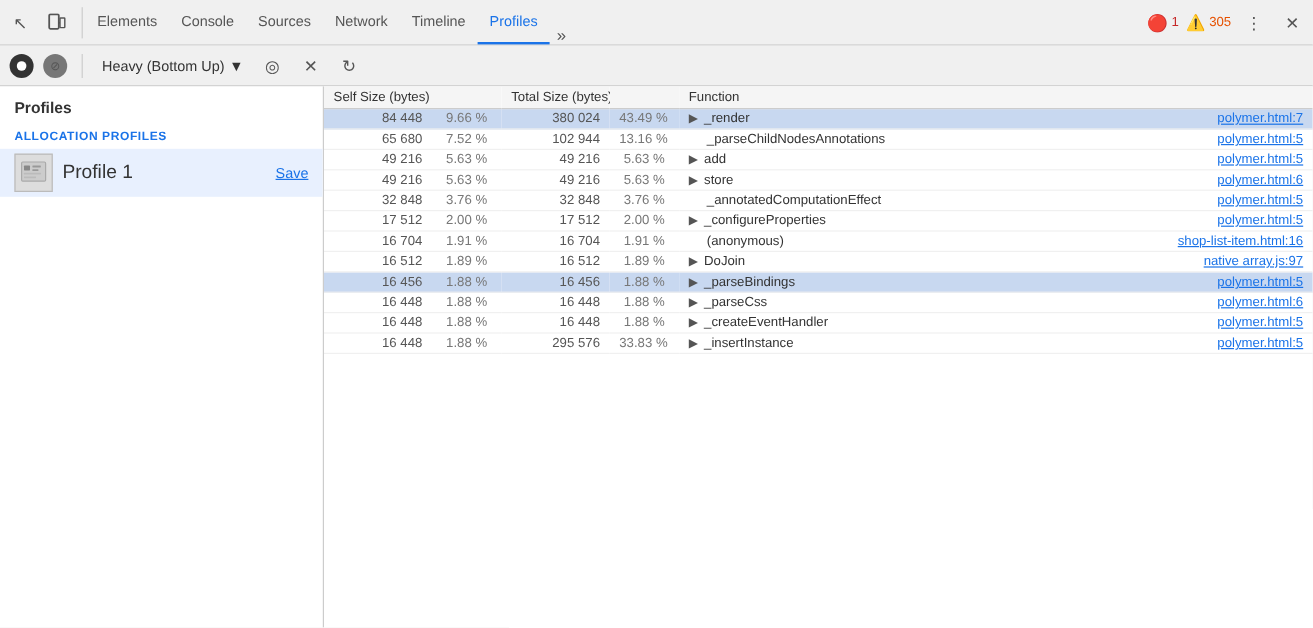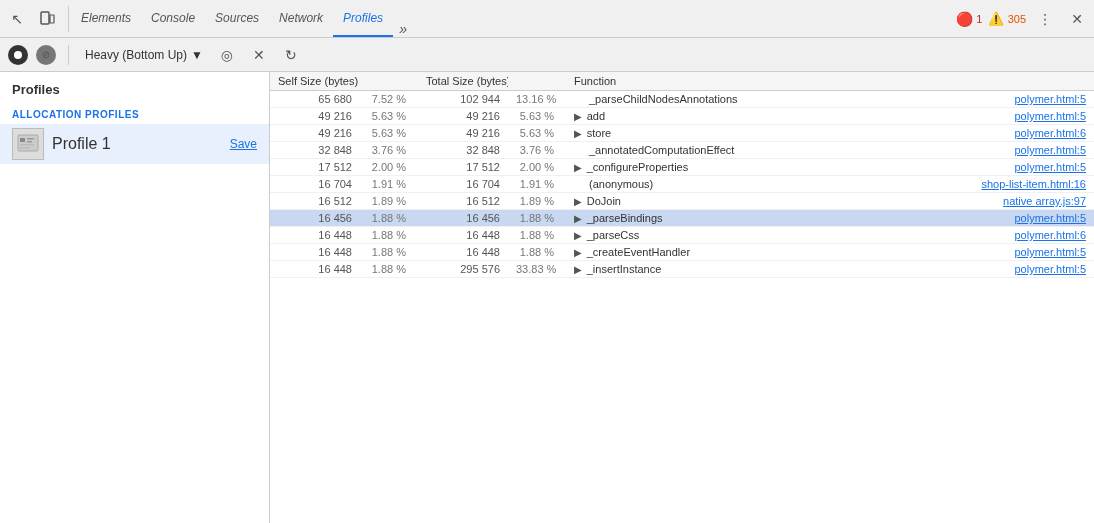--- a/index.html
+++ b/index.html
@@ -31,21 +31,20 @@
       font-size: 14px;
       background: none;
       border: none;
     }
 
     .tab-list {
       display: flex;
       align-items: flex-end;
       height: 100%;
       flex: 1;
-      font-style: italic;
     }
     .tab {
       padding: 0 10px;
       height: 100%;
       display: flex;
       align-items: center;
       cursor: pointer;
       font-size: 12px;
       color: #555;
       border-bottom: 2px solid transparent;
@@ -249,20 +248,23 @@
       <span>Elements</span>
     </div>
     <div class="tab">
       <span>Console</span>
     </div>
     <div class="tab">
       <span>Sources</span>
     </div>
     <div class="tab">
       <span>Network</span>
+    </div>
+    <div class="tab">
+      <span>Timeline</span>
     </div>
     <div class="tab active">
       <span>Profiles</span>
     </div>
     <div class="tab-overflow">
       <span>»</span>
     </div>
   </nav>
 
   <div class="top-bar-right">
@@ -345,20 +347,35 @@
           <th class="right">
             <span>Total Size (bytes)</span>
           </th>
           <th></th>
           <th>
             <span>Function</span>
           </th>
         </tr>
       </thead>
       <tbody id="table-body">
+      <tr class="highlighted">
+            <td class="num">84 448</td>
+            <td class="pct">9.66 %</td>
+            <td class="num">380 024</td>
+            <td class="pct">43.49 %</td>
+            <td style="display: table-cell;">
+              <span style="display: flex; align-items: center; justify-content: space-between; width: 100%;">
+                <span style="display: flex; align-items: center; gap: 3px;">
+                  <span class="expand-triangle">▶</span>
+                  <span class="func-name">_render</span>
+                </span>
+                <span class="source" style="margin-left: 12px; color: rgb(26, 115, 232); text-decoration: underline; cursor: pointer; font-size: 11px; flex-shrink: 0;">polymer.html:7</span>
+              </span>
+            </td>
+          </tr>
           <tr>
             <td class="num">65 680</td>
             <td class="pct">7.52 %</td>
             <td class="num">102 944</td>
             <td class="pct">13.16 %</td>
             <td style="display: table-cell;">
               <span style="display: flex; align-items: center; justify-content: space-between; width: 100%;">
                 <span style="display: flex; align-items: center; gap: 3px;">
                   <span style="width: 12px; display: inline-block;"></span>
                   <span class="func-name">_parseChildNodesAnnotations</span>

